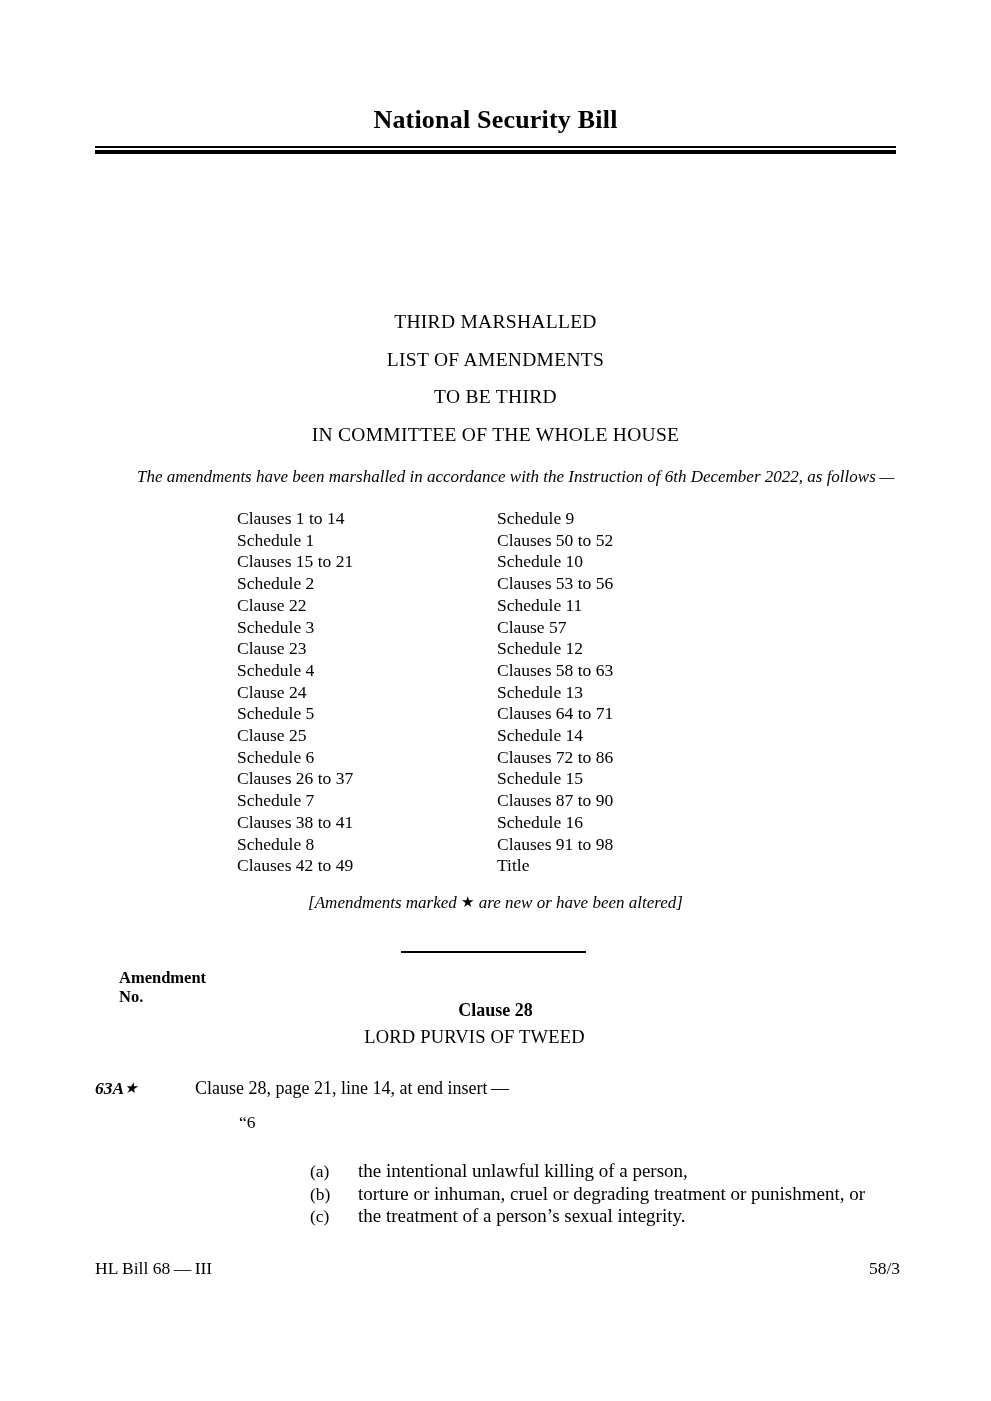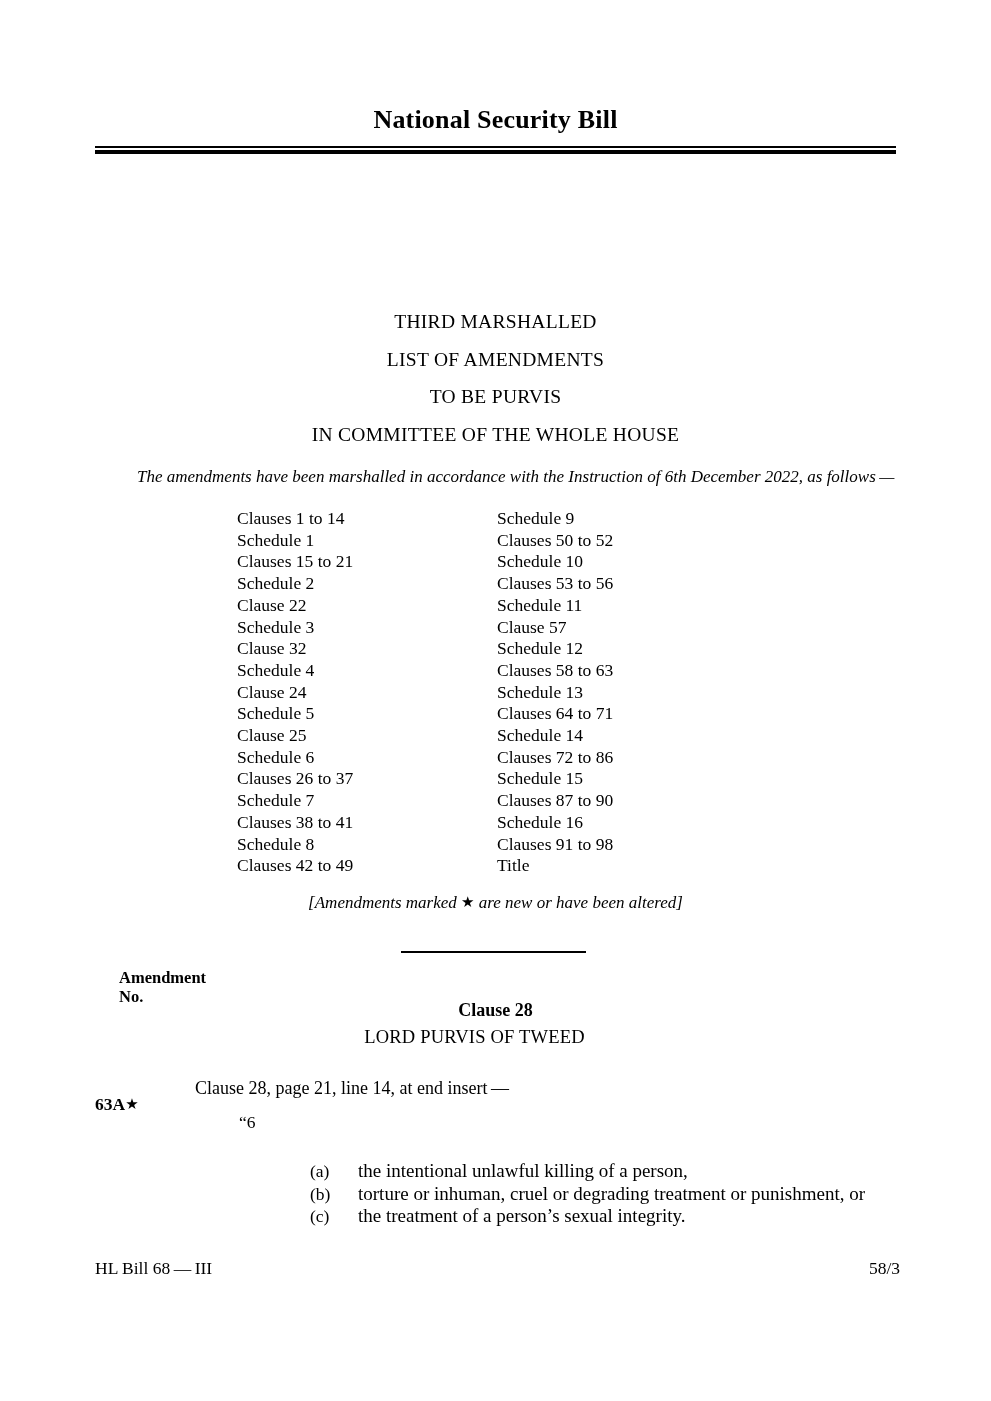--- a/index.html
+++ b/index.html
@@ -153,24 +153,25 @@
   
   .amendment-row {
     position: absolute;
     top: 1078px;
     left: 95px;
     width: 805px;
   }
   .amend-num {
     position: absolute;
     left: 0;
-    top: 16px;
+    top: 0;
     font-size: 17.5px;
     font-weight: bold;
     white-space: nowrap;
+    font-style: italic;
   }
   .amend-num .star {
     font-weight: normal;
     font-size: 15px;
     vertical-align: 1px;
   }
   .amend-instruction {
     position: absolute;
     left: 100px;
     top: 0;
@@ -247,37 +248,37 @@
 
   <div class="title-rules">
     <div class="rule-thin"></div>
     <div class="rule-gap"></div>
     <div class="rule-thick"></div>
   </div>
 
   <div class="heading-block">
     <div class="heading-line">THIRD MARSHALLED</div>
     <div class="heading-line">LIST OF AMENDMENTS</div>
-    <div class="heading-line">TO BE PURVIS</div>
+    <div class="heading-line">TO BE THIRD</div>
     <div class="heading-line">IN COMMITTEE OF THE WHOLE HOUSE</div>
   </div>
 
   <div class="instruction">
     <span class="indent">The amendments have been marshalled in accordance with the Instruction of  6th December 2022, as follows —</span>
   </div>
 
   <div class="clause-columns">
     <div class="clause-col">
       <div class="clause-item">Clauses 1 to 14</div>
       <div class="clause-item">Schedule 1</div>
       <div class="clause-item">Clauses 15 to 21</div>
       <div class="clause-item">Schedule 2</div>
       <div class="clause-item">Clause 22</div>
       <div class="clause-item">Schedule 3</div>
-      <div class="clause-item">Clause 32</div>
+      <div class="clause-item">Clause 23</div>
       <div class="clause-item">Schedule 4</div>
       <div class="clause-item">Clause 24</div>
       <div class="clause-item">Schedule 5</div>
       <div class="clause-item">Clause 25</div>
       <div class="clause-item">Schedule 6</div>
       <div class="clause-item">Clauses 26 to 37</div>
       <div class="clause-item">Schedule 7</div>
       <div class="clause-item">Clauses 38 to 41</div>
       <div class="clause-item">Schedule 8</div>
       <div class="clause-item">Clauses 42 to 49</div>

